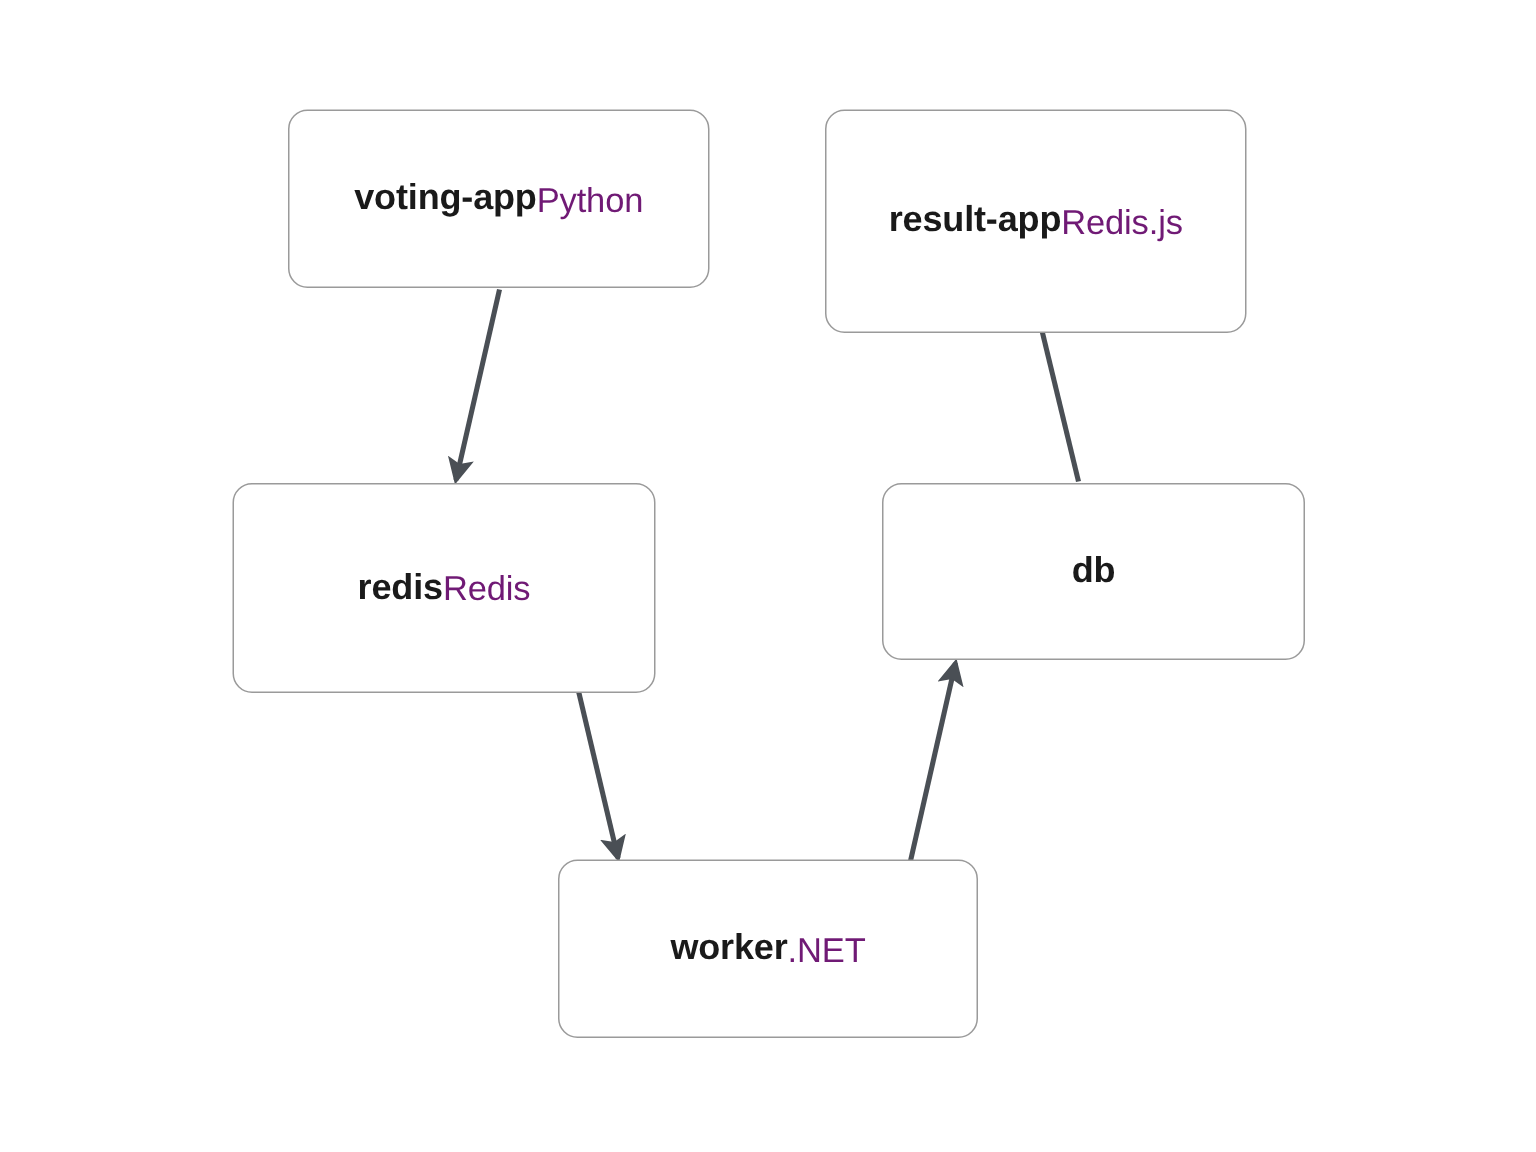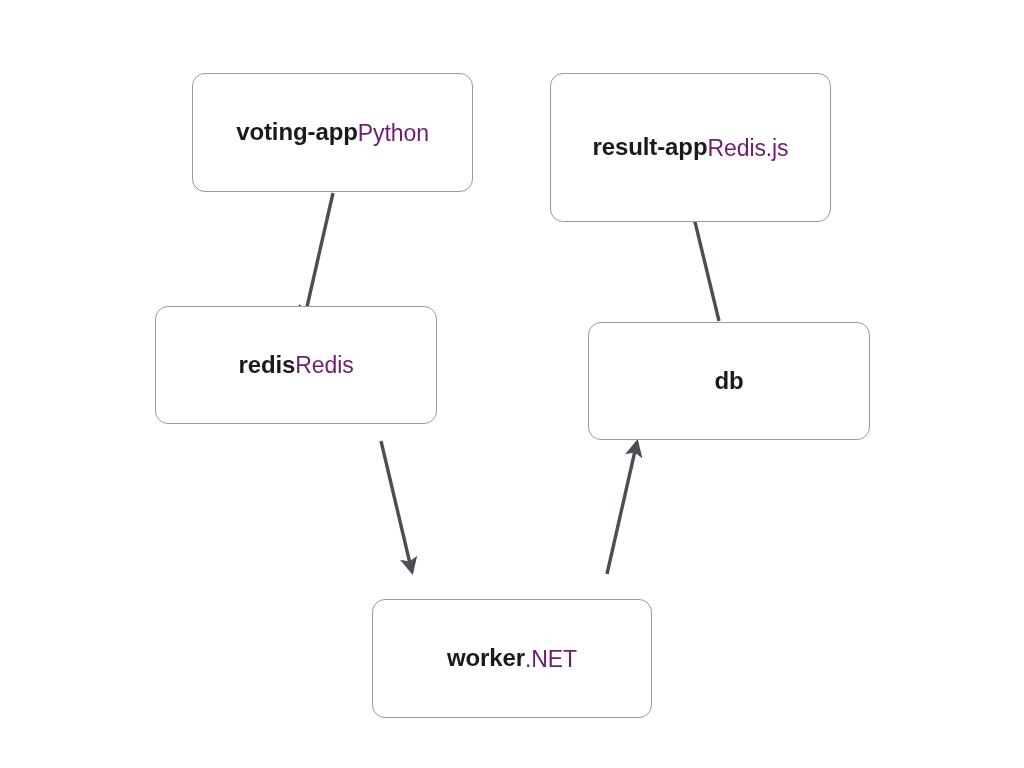--- a/index.html
+++ b/index.html
@@ -80,27 +80,27 @@
   <div class="node" id="node-voting-app" style="left: 192px; top: 73px; width: 281px; height: 119px; border-color: rgb(154, 154, 154);">
     <div class="node-title">voting-app</div>
     <div class="node-subtitle">Python</div>
   </div>
 
   <div class="node" id="node-result-app" style="left: 550px; top: 73px; width: 281px; height: 149px; border-color: rgb(154, 154, 154);">
     <div class="node-title">result-app</div>
     <div class="node-subtitle">Redis.js</div>
   </div>
 
-  <div class="node" id="node-redis" style="left: 155px; top: 306px; width: 282px; height: 118px; border-color: rgb(154, 154, 154);">
+  <div class="node" id="node-redis" style="left: 155px; top: 322px; width: 282px; height: 140px; border-color: rgb(154, 154, 154);">
     <div class="node-title">redis</div>
     <div class="node-subtitle">Redis</div>
   </div>
 
   <div class="node" id="node-db" style="left: 588px; top: 322px; width: 282px; height: 118px; border-color: rgb(154, 154, 154); text-align: center;">
     <div class="node-title">db</div>
   </div>
 
-  <div class="node" id="node-worker" style="left: 372px; top: 573px; width: 280px; height: 119px; border-color: rgb(154, 154, 154); margin-top: 26px;">
+  <div class="node" id="node-worker" style="left: 372px; top: 573px; width: 280px; height: 119px; border-color: rgb(154, 154, 154);">
     <div class="node-title">worker</div>
     <div class="node-subtitle">.NET</div>
   </div>
 
 </div>
 
 </body></html>

